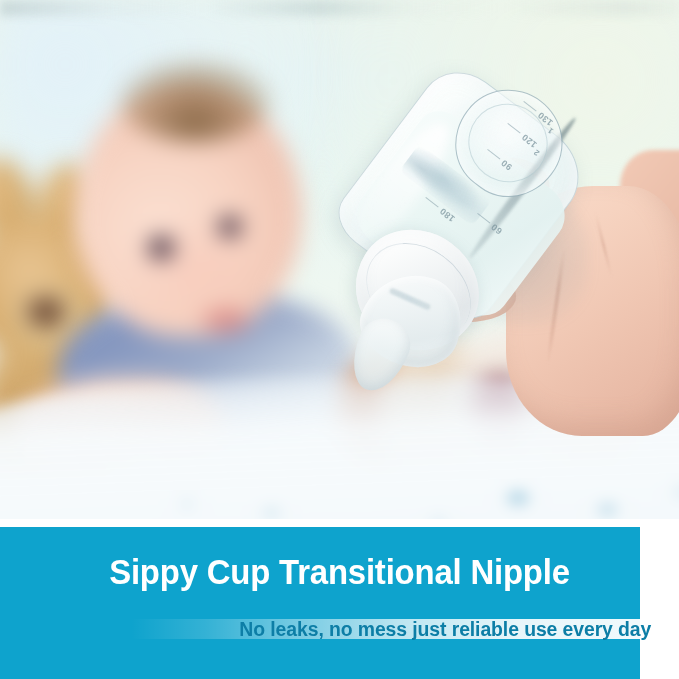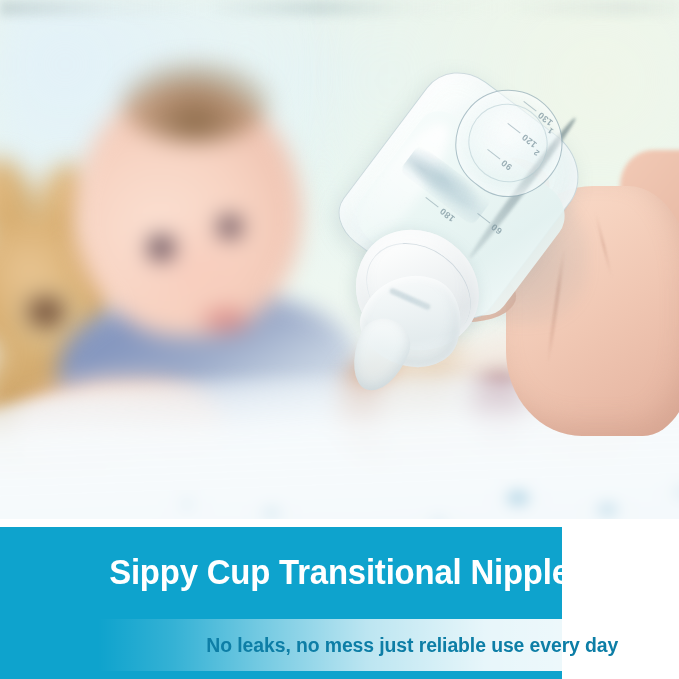--- a/index.html
+++ b/index.html
@@ -575,45 +575,45 @@
     width: 679px;
     height: 8px;
     background: #ffffff;
   }
 
   
   .caption-band {
     position: absolute;
     left: 0;
     top: 527px;
-    width: 562px;
+    width: 640px;
     height: 152px;
     background: #0ea3cd;
     overflow: hidden;
   }
   .headline {
     position: absolute;
     left: 0;
     top: 27px;
     width: 679px;
     text-align: center;
     color: #ffffff;
     font-family: "Liberation Sans", sans-serif;
     font-weight: 700;
     font-size: 35px;
     letter-spacing: -0.2px;
     line-height: 1;
     transform: scaleX(0.94);
   }
   .subline-wrap {
     position: absolute;
-    left: 98px;
+    left: 131px;
     top: 619px;
     width: 538px;
-    height: 52px;
+    height: 20px;
   }
   .subline-bg {
     position: absolute;
     inset: 0;
     background: linear-gradient(90deg,
       rgba(255,255,255,0.00) 0%,
       rgba(255,255,255,0.16) 14%,
       rgba(255,255,255,0.42) 30%,
       rgba(255,255,255,0.72) 50%,
       rgba(255,255,255,0.90) 72%,

